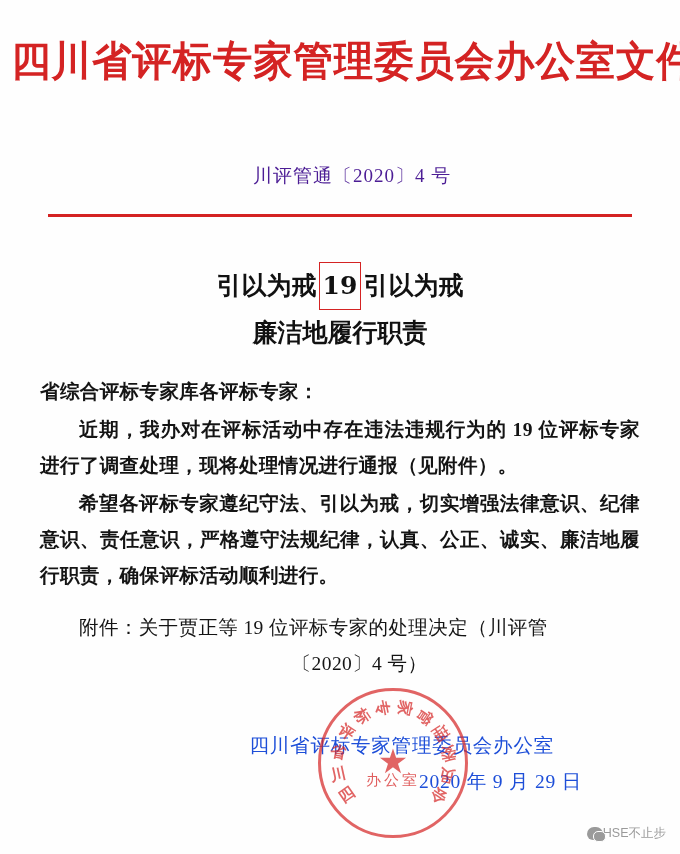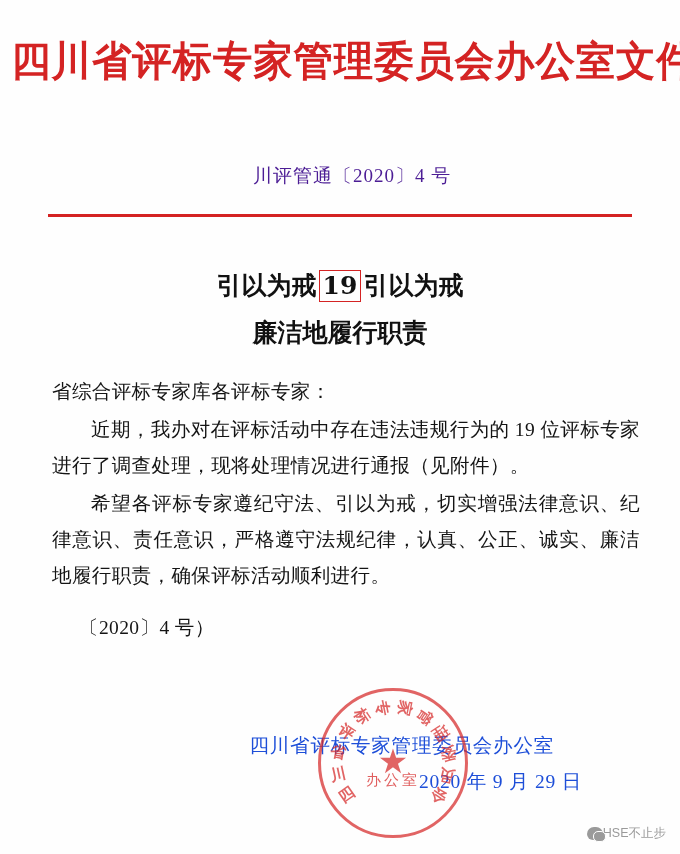--- a/index.html
+++ b/index.html
@@ -75,59 +75,60 @@
     font-size: 25px;
     line-height: 1.55;
     color: #111111;
   }
   .doc-title .line {
     display: block;
     white-space: nowrap;
   }
   .boxed-num {
     border: 1.6px solid #d42323;
-    padding: 0 3px;
-    margin: 12px 2px;
+    padding: 8px 3px;
+    margin: 4px 2px;
     display: inline-block;
     line-height: 1.18;
   }
 
   
   .body-block {
     position: absolute;
     top: 374px;
     left: 40px;
     width: 600px;
     font-size: 19.5px;
     line-height: 36px;
     color: #141414;
     letter-spacing: 0.4px;
   }
   .p {
-    margin: 0 0 2px 12px;
+    margin: 0 0 2px 0;
     text-align: justify;
     text-justify: inter-ideograph;
+    font-weight: bold;
   }
   .p.indent {
     text-indent: 2em;
   }
 
   
   .attach {
     position: absolute;
     top: 610px;
     left: 40px;
     width: 600px;
     font-size: 19.5px;
     line-height: 36px;
     color: #141414;
     letter-spacing: 0.4px;
   }
   .attach .l1 { text-indent: 2em; }
-  .attach .l2 { text-indent: 2em; }
+  .attach .l2 { text-indent: 2em; text-align: center; }
 
   
   .signature {
     position: absolute;
     top: 728px;
     left: 0;
     width: 640px;
     text-align: right;
     font-size: 19.5px;
     line-height: 36px;
@@ -241,20 +242,21 @@
     <span class="line">廉洁地履行职责</span>
   </div>
 
   <div class="body-block">
     <p class="p">省综合评标专家库各评标专家：</p>
     <p class="p indent">近期，我办对在评标活动中存在违法违规行为的 19 位评标专家进行了调查处理，现将处理情况进行通报（见附件）。</p>
     <p class="p indent">希望各评标专家遵纪守法、引以为戒，切实增强法律意识、纪律意识、责任意识，严格遵守法规纪律，认真、公正、诚实、廉洁地履行职责，确保评标活动顺利进行。</p>
   </div>
 
   <div class="attach">
+    <div class="l1">附件：关于贾正等 19 位评标专家的处理决定（川评管</div>
     <div class="l2">〔2020〕4 号）</div>
   </div>
 
   <div class="signature">
     <div class="org">四川省评标专家管理委员会办公室</div>
     <div class="date">2020 年 9 月 29 日</div>
   </div>
 
   <div class="seal">
     <div class="ring"></div>

